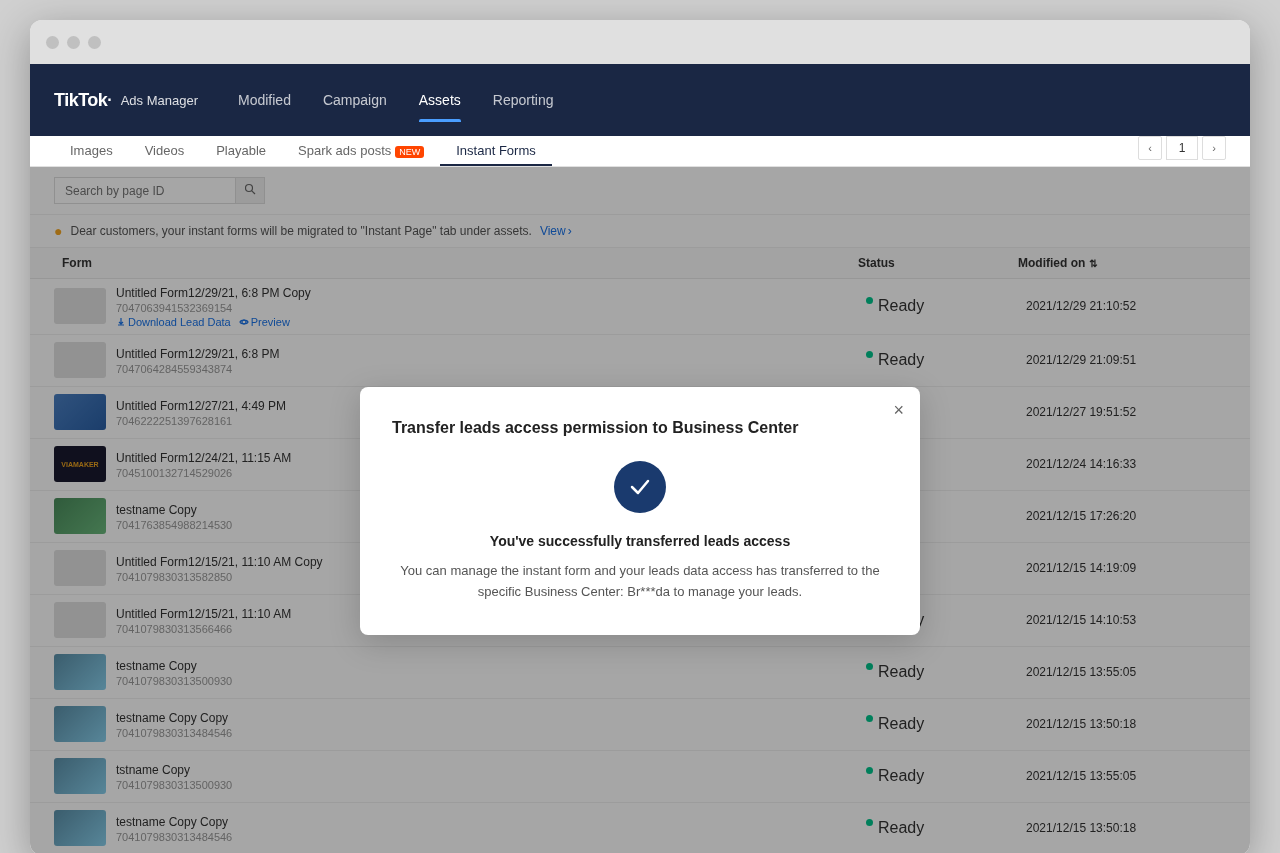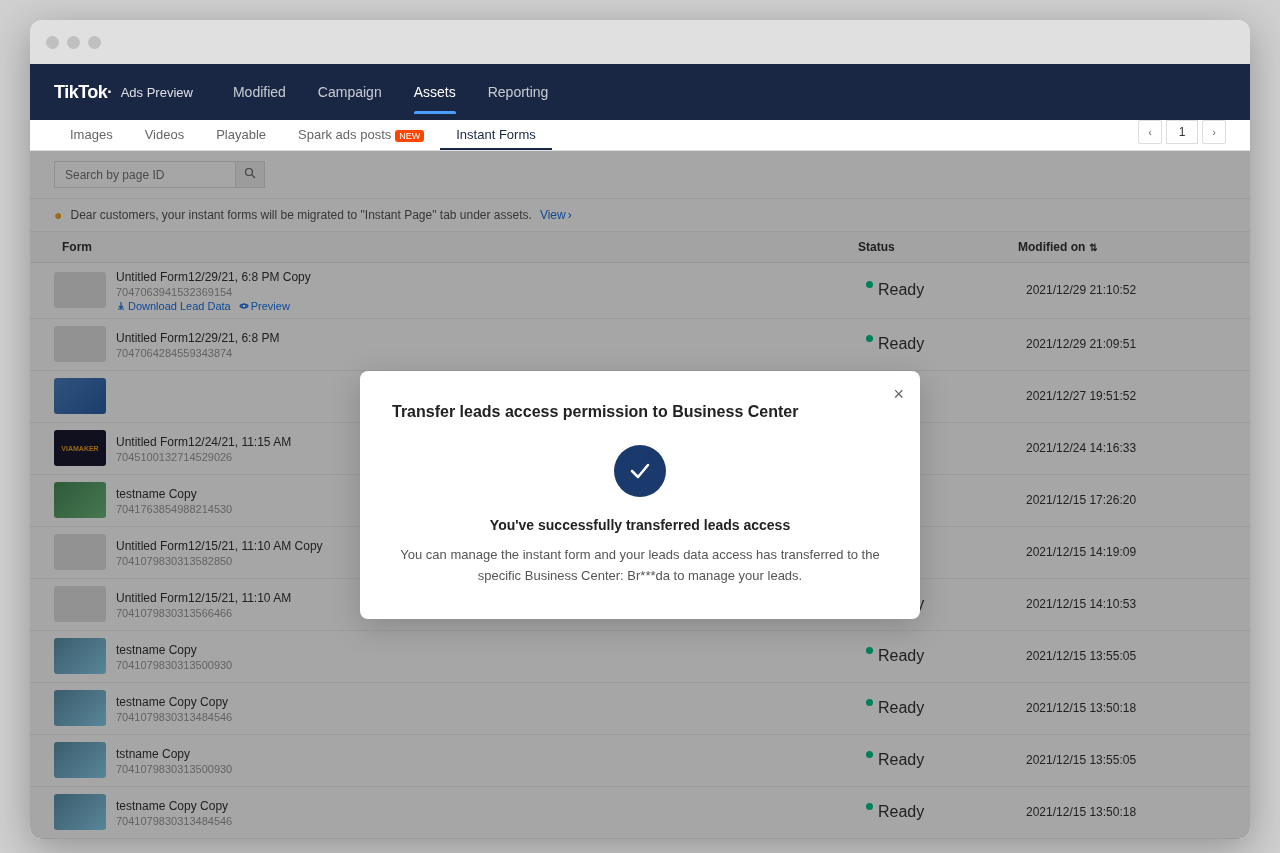--- a/index.html
+++ b/index.html
@@ -28,21 +28,21 @@
       gap: 8px;
     }
     .traffic-light {
       width: 13px; height: 13px;
       border-radius: 50%;
       background: #c0c0c0;
     }
     
     .nav {
       background: #1a2744;
-      height: 56px;
+      height: 72px;
       display: flex;
       align-items: center;
       padding: 0 24px;
       gap: 0;
     }
     .nav-brand {
       display: flex;
       align-items: center;
       margin-right: 40px;
     }
@@ -353,21 +353,21 @@
   <div class="window-titlebar">
     <div class="traffic-light"></div>
     <div class="traffic-light"></div>
     <div class="traffic-light"></div>
   </div>
 
   <nav class="nav">
     <div class="nav-brand">
       <span class="nav-brand-logo">TikTok</span>
         <span style="color:white;font-weight:700;font-size:16px;">·</span>
-      <span class="nav-brand-sub">Ads Preview</span>
+      <span class="nav-brand-sub">Ads Manager</span>
     </div>
     <div class="nav-items">
       <span class="nav-item">Modified</span>
       <span class="nav-item">Campaign</span>
       <span class="nav-item active">Assets</span>
       <span class="nav-item">Reporting</span>
     </div>
   </nav>
 
   <div class="tabs-bar">
@@ -459,20 +459,24 @@
         <div class="status-cell">
           <div class="status-dot"></div>
           <span>Ready</span>
         </div>
         <div class="modified-cell">2021/12/29 21:09:51</div>
       </div>
 
       <div class="table-row">
         <div class="form-cell">
           <div class="form-thumb thumb-blue"></div>
+          <div>
+            <div class="form-info-name">Untitled Form12/27/21, 4:49 PM</div>
+            <div class="form-info-id">7046222251397628161</div>
+          </div>
         </div>
         <div class="status-cell"></div>
         <div class="modified-cell">2021/12/27 19:51:52</div>
       </div>
 
       <div class="table-row">
         <div class="form-cell">
           <div class="form-thumb thumb-via">
             <div style="width:100%;height:100%;display:flex;align-items:center;justify-content:center;">
               <span style="color:#e8a020;font-size:7px;font-weight:bold;">VIAMAKER</span>

